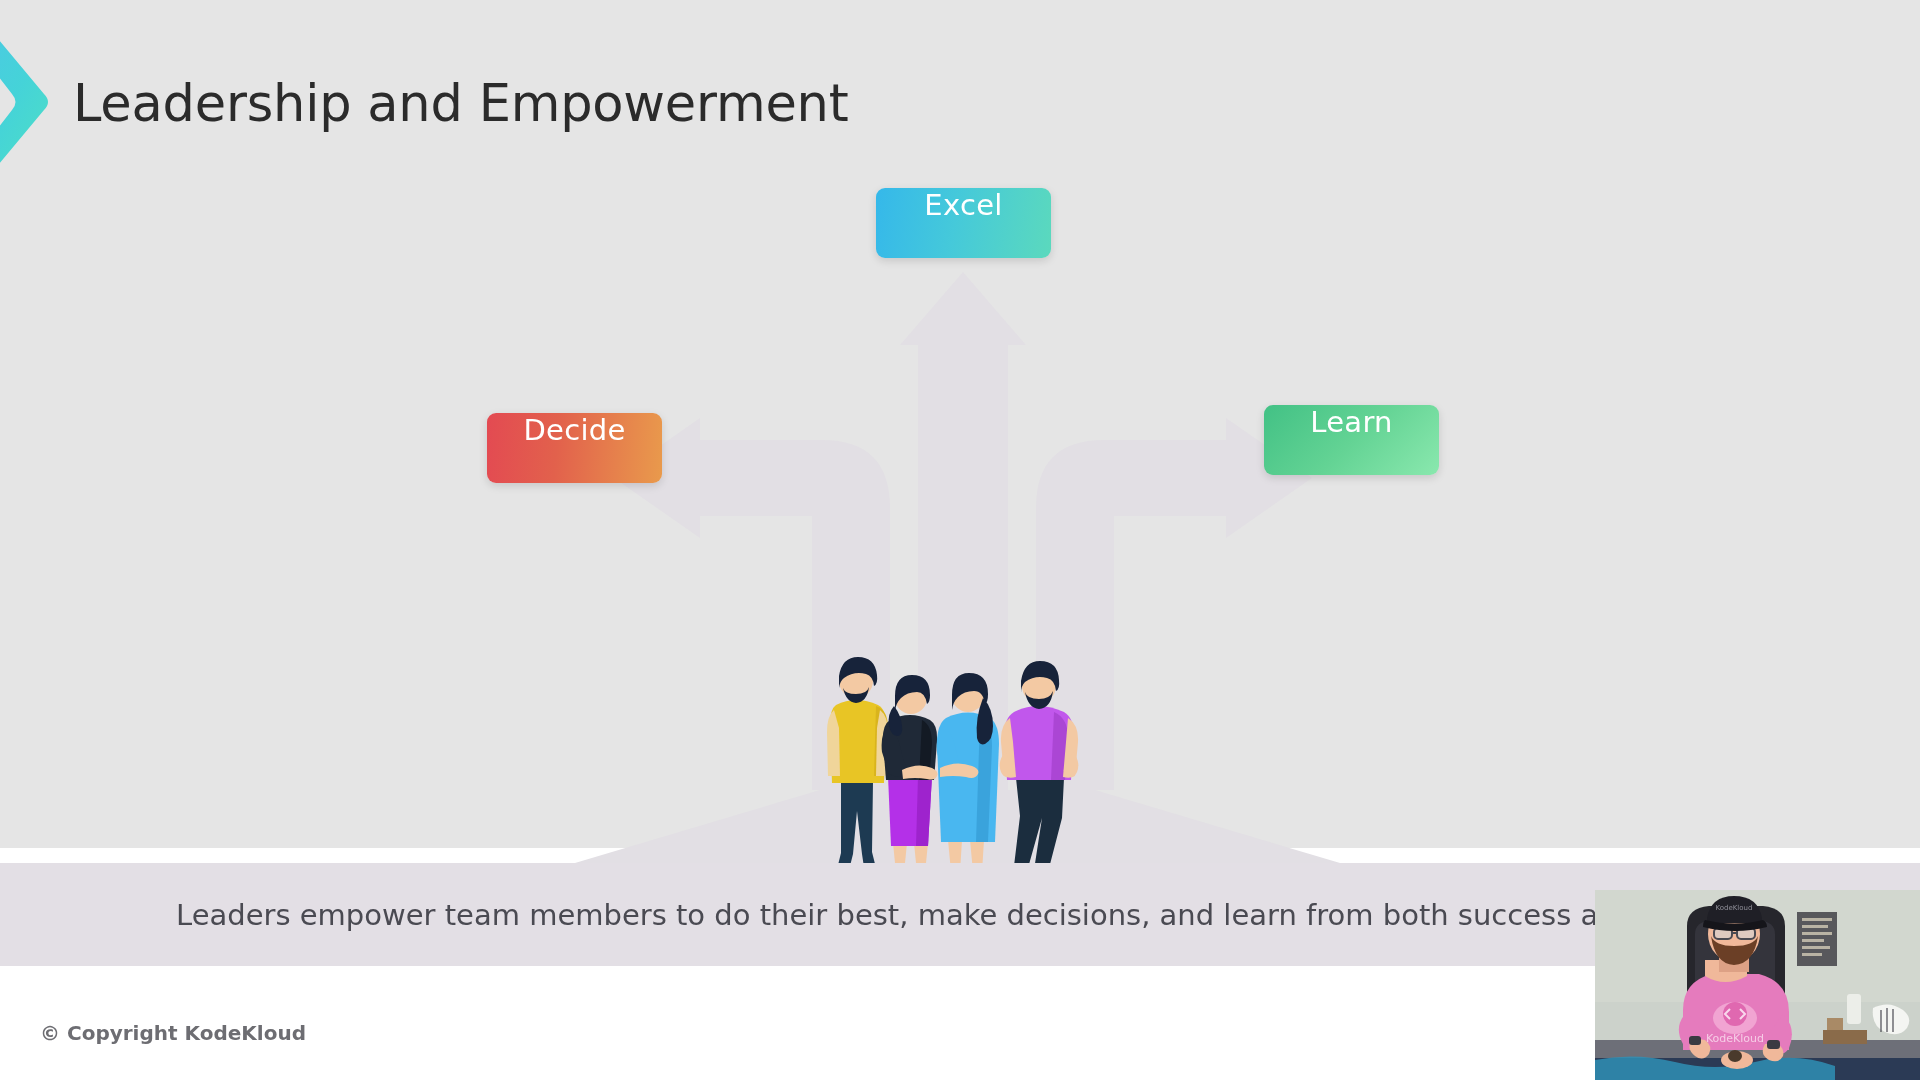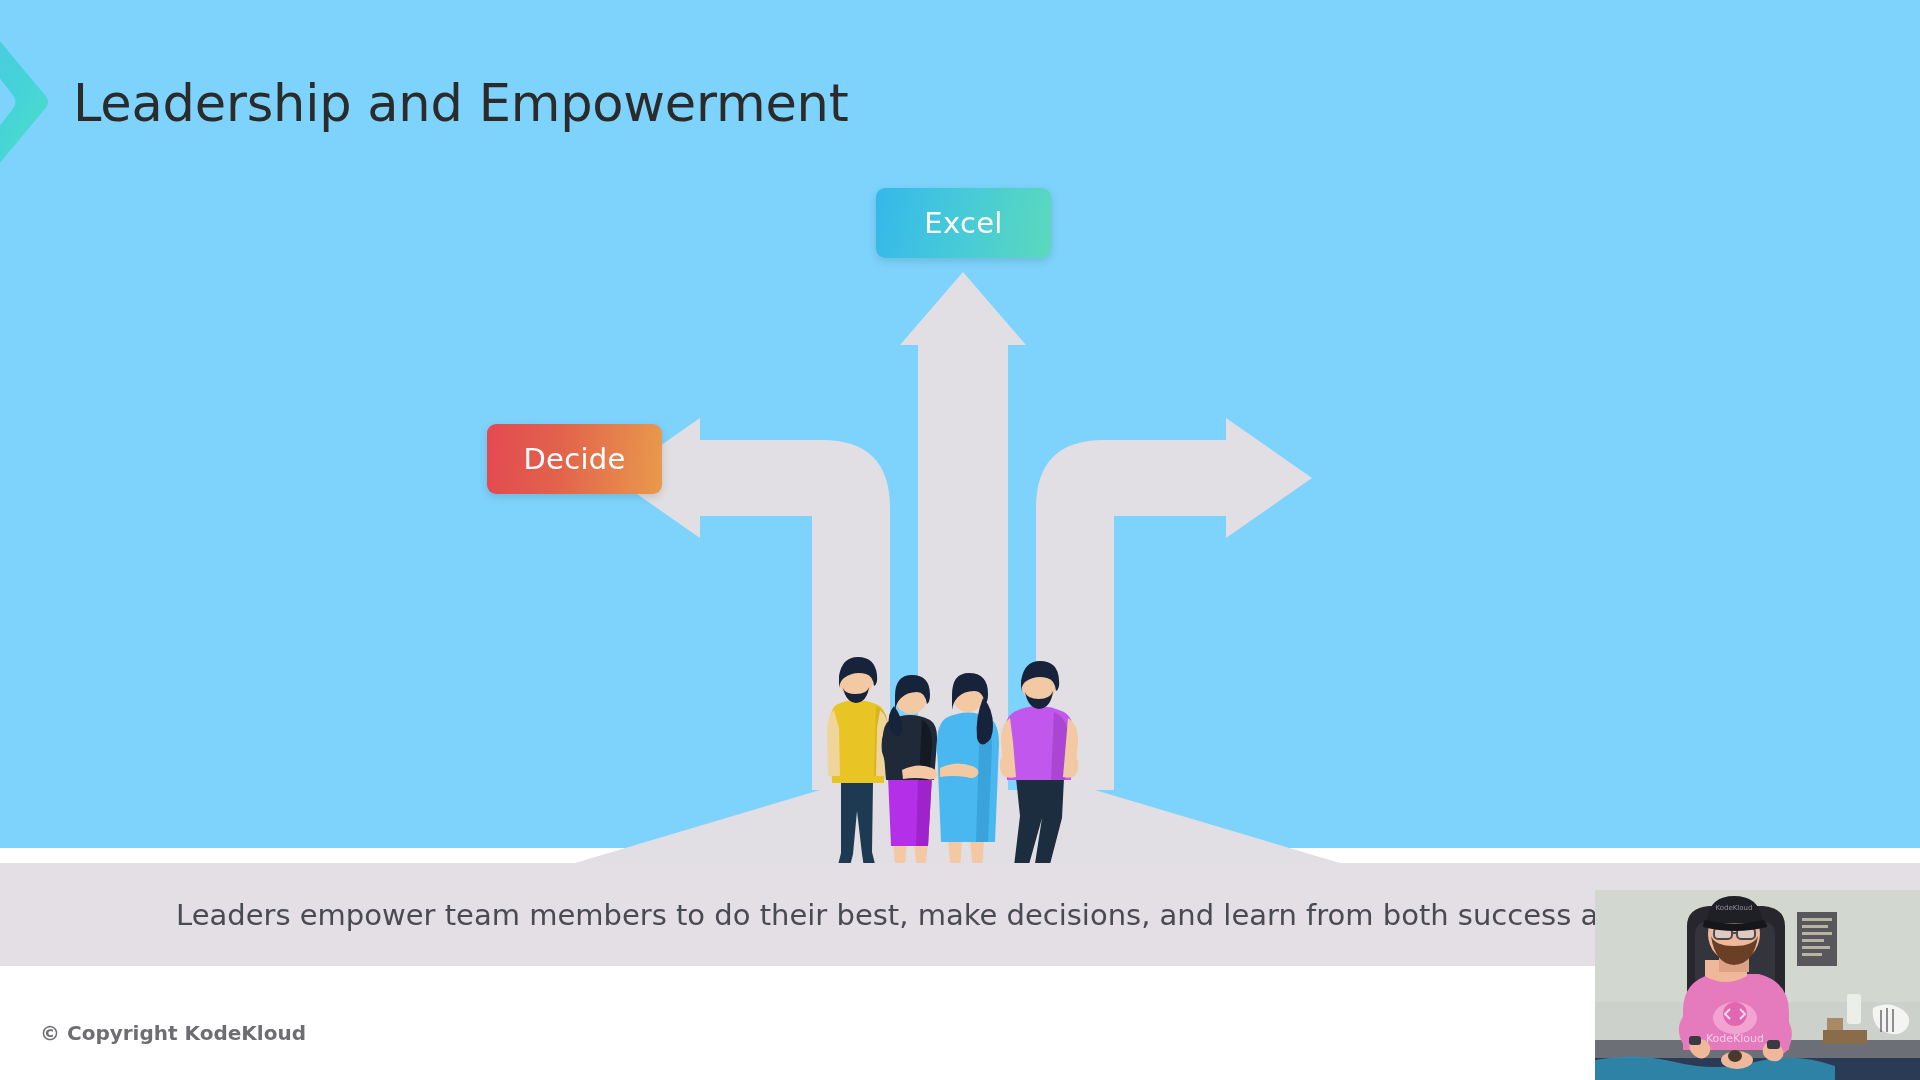--- a/index.html
+++ b/index.html
@@ -5,21 +5,21 @@
   * { margin:0; padding:0; box-sizing:border-box; }
   html, body {
     width:1920px; height:1080px;
     background:#ffffff;
     font-family:"DejaVu Sans", sans-serif;
     overflow:hidden;
   }
   #slide {
     position:relative;
     width:1920px; height:848px;
-    background:#7dd3fc;
+    background:#e5e5e5;
   }
 
   
   #brand-chevron {
     position:absolute; left:-34px; top:22px;
     width:90px; height:160px;
   }
 
   
   #page-title {
@@ -31,34 +31,34 @@
   }
 
   
   #diagram { position:absolute; left:0; top:0; width:1920px; height:1080px; }
 
   #arrow-svg { position:absolute; left:0; top:0; width:1920px; height:1000px; }
 
   
   .label-box {
     position:absolute;
-    display:flex; align-items:center; justify-content:center;
+    display:flex; align-items:flex-start; justify-content:center;
     border-radius:9px;
     color:#ffffff;
     font-size:29px; font-weight:400;
     letter-spacing:0.3px;
     box-shadow:0 3px 9px rgba(0,0,0,0.13);
     font-family:"DejaVu Sans", sans-serif;
   }
   #box-excel {
     left:876px; top:188px; width:175px; height:70px;
     background:linear-gradient(100deg,#35b8ea 0%,#45c9da 45%,#5bd9bd 100%);
   }
   #box-decide {
-    left:487px; top:424px; width:175px; height:70px;
+    left:487px; top:413px; width:175px; height:70px;
     background:linear-gradient(95deg,#e34a52 0%,#e2614c 40%,#e99a4c 100%);
   }
   #box-learn {
     left:1264px; top:405px; width:175px; height:70px;
     background:linear-gradient(135deg,#42c185 0%,#63d394 50%,#8ae8ae 100%);
   }
 
   
   #people-illustration { position:absolute; left:810px; top:648px; width:300px; height:250px; }
 
@@ -129,20 +129,23 @@
                  L 1026,440 Q 958,440 958,508
                  L 958,790 Z" transform="translate(78,0)"></path>
       </g>
     </svg>
 
     <div class="label-box" id="box-excel">
       <span>Excel</span>
     </div>
     <div class="label-box" id="box-decide">
       <span>Decide</span>
+    </div>
+    <div class="label-box" id="box-learn">
+      <span>Learn</span>
     </div>
 
     <svg id="people-illustration" viewBox="0 0 300 250">
 
       <g>
         <path d="M31,133 L31,205 L26,225 L38,226 L43,206 L47,163 L52,206 L55,226 L67,224 L62,204 L63,133 Z" fill="#1d3a52"></path>
         <ellipse cx="31" cy="228" rx="10" ry="4.5" fill="#14263a"></ellipse>
         <ellipse cx="61" cy="227" rx="10" ry="4.5" fill="#14263a"></ellipse>
         <path d="M26,57 q20,-10 42,0 q8,4 8,20 l-2,58 l-52,0 l-2,-58 q0,-16 6,-20 z" fill="#e8c525"></path>
         <path d="M66,58 q12,4 12,22 l-2,48 l-12,0 z" fill="#d9b41c"></path>

